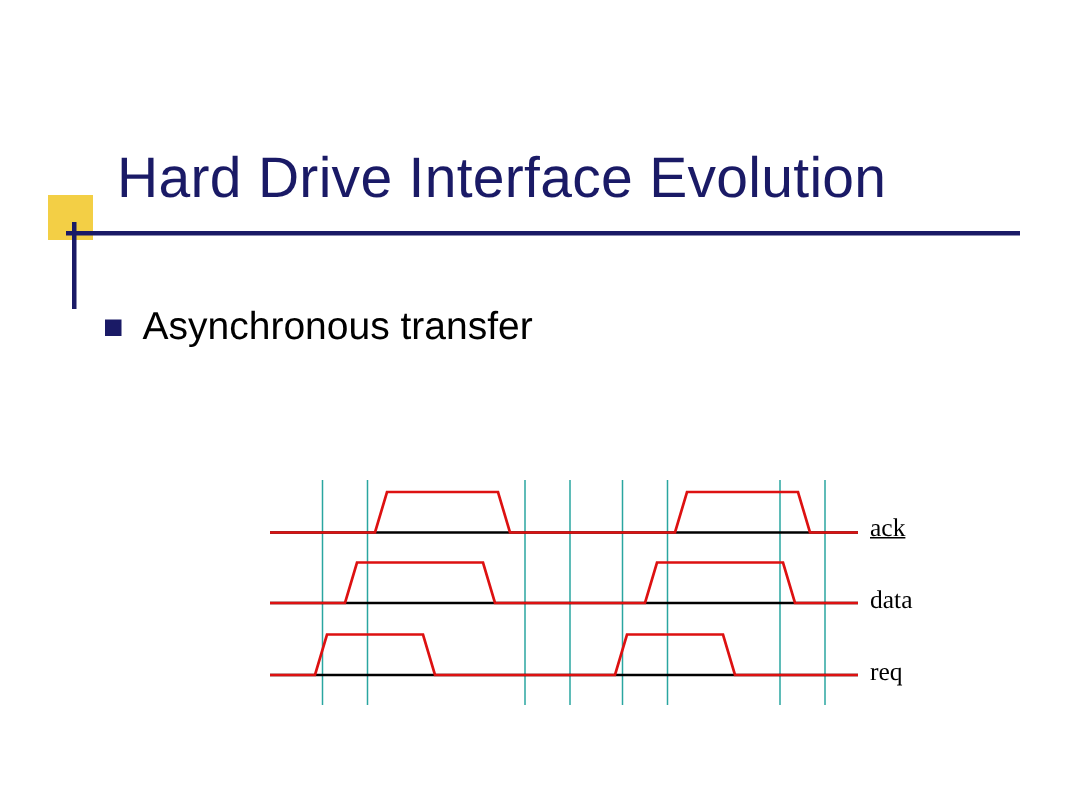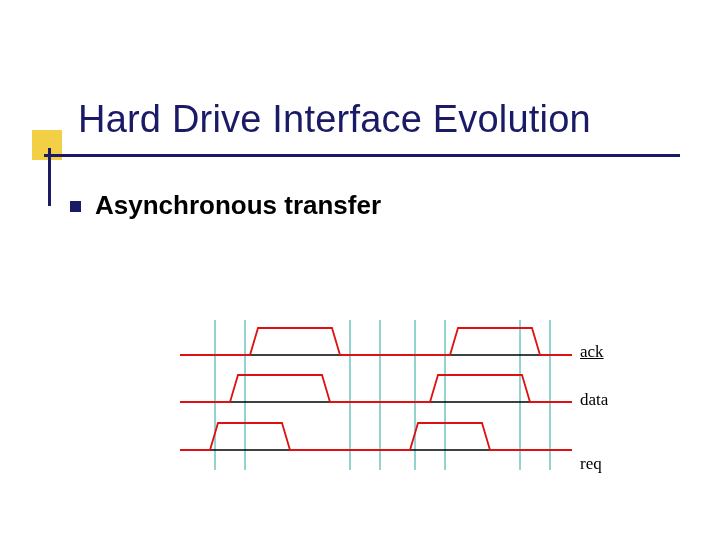--- a/index.html
+++ b/index.html
@@ -47,23 +47,22 @@
     left: 78px;
     top: 98px;
     font-size: 38px;
     color: #1a1a66;
     letter-spacing: 0.2px;
     white-space: nowrap;
   }
   .bullets {
     position: absolute;
     left: 70px;
-    top: 190px;
+    top: 202px;
     right: 20px;
-    font-weight: bold;
   }
   .b1 {
     display: flex;
     align-items: flex-start;
     gap: 14px;
     font-size: 26px;
     color: #000;
   }
   .sq {
     flex: 0 0 auto;
@@ -96,21 +95,21 @@
     width: 420px;
     height: 160px;
   }
   .sig-label {
     font-family: "Times New Roman", Times, serif;
     font-size: 17px;
     color: #000;
   }
   .lbl-ack  { position: absolute; left: 400px; top: 22px; text-decoration: underline; }
   .lbl-data { position: absolute; left: 400px; top: 70px; text-align: right; }
-  .lbl-req  { position: absolute; left: 400px; top: 134px; }
+  .lbl-req  { position: absolute; left: 400px; top: 118px; }
 </style>
 </head>
 <body>
 
 <div class="slide">
 
   <div class="corner-yellow"></div>
   <div class="bar-horiz"></div>
   <div class="bar-vert"></div>
 

